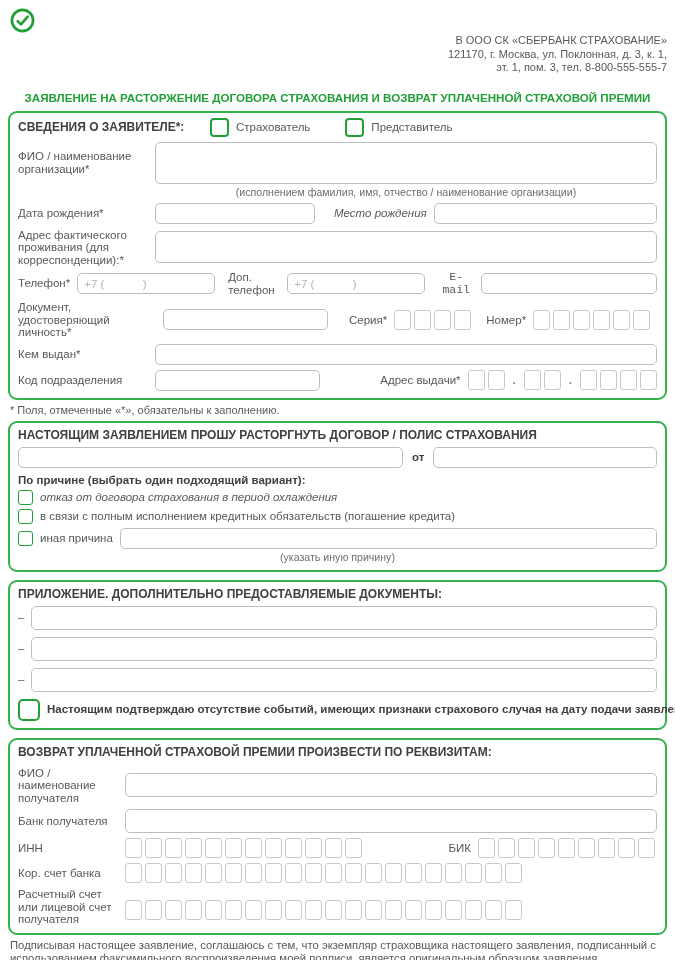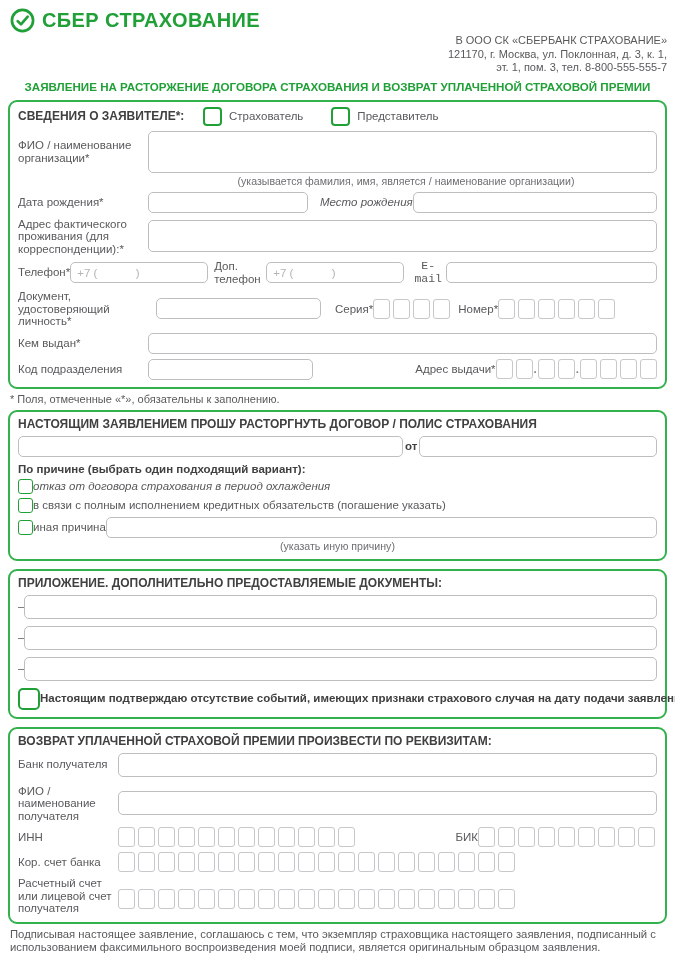--- a/index.html
+++ b/index.html
@@ -11,26 +11,26 @@
     height: 960px;
     overflow: hidden;
   }
   .page { padding: 5px 8px; }
 
   
   .logo-row { display: flex; align-items: center; gap: 7px; padding: 3px 0 0 2px; }
   .logo-mark { width: 25px; height: 25px; flex: 0 0 auto; }
   .logo-text { color: #21A038; font-weight: bold; font-size: 20px; letter-spacing: 0.4px; }
   .company { text-align: right; font-size: 11px; line-height: 13.5px; color: #58595b; margin-top: 1px; }
-  .form-title { text-align: center; color: #21A038; font-weight: bold; font-size: 11.6px; margin: 5px 0 7px; }
+  .form-title { text-align: center; color: #21A038; font-weight: bold; font-size: 11.6px; margin: 16px 0 7px; }
 
   
   .box { border: 2px solid #32B14D; border-radius: 9px; padding: 5px 8px 7px; margin-bottom: 4px; background: #fff; }
   .box-heading { font-weight: bold; color: #404041; font-size: 12px; line-height: 14px; }
-  .row { display: flex; align-items: center; margin-top: 5px; }
+  .row { display: flex; align-items: center; gap: 7px; margin-top: 5px; }
   .row.top { align-items: center; }
   .lbl { color: #58595b; font-size: 11.5px; line-height: 12.5px; flex: 0 0 auto; }
   .inp {
     border: 1px solid #bcbec0; border-radius: 5px; height: 21px; background: #fff;
     flex: 1 1 auto; font: inherit; color: #404041; padding: 0 6px; min-width: 0; outline: none;
   }
   .inp::placeholder { color: #b2b4b6; }
   textarea.inp { resize: none; padding-top: 3px; }
   .t42 { height: 42px; } .t32 { height: 32px; }
   .cap { text-align: center; font-size: 10.6px; color: #6d6e71; line-height: 12px; margin-top: 2px; }
@@ -66,21 +66,20 @@
 
 <div class="page">
 
   <div class="logo-row">
     <span class="logo-mark">
       <svg viewBox="0 0 26 26" width="25" height="25">
         <circle cx="13" cy="13" r="11" fill="none" stroke="#21A038" stroke-width="2.8"></circle>
         <path d="M8 13.6l3.4 3.4 7-8" fill="none" stroke="#21A038" stroke-width="2.8" stroke-linecap="round" stroke-linejoin="round"></path>
       </svg>
     </span>
-    <span class="logo-text">СБЕР СТРАХОВАНИЕ</span>
   </div>
   <div class="company">
     <div>В ООО СК «СБЕРБАНК СТРАХОВАНИЕ»</div>
     <div>121170, г. Москва, ул. Поклонная, д. 3, к. 1,</div>
     <div>эт. 1, пом. 3, тел. 8-800-555-555-7</div>
   </div>
   <div class="form-title">ЗАЯВЛЕНИЕ НА РАСТОРЖЕНИЕ ДОГОВОРА СТРАХОВАНИЯ И ВОЗВРАТ УПЛАЧЕННОЙ СТРАХОВОЙ ПРЕМИИ</div>
 
   <section class="box">
     <div class="row" style="margin-top:0;">
@@ -92,21 +91,21 @@
       <span class="cb-item" style="margin-left:28px;">
         <span class="cb"></span>
         <span class="lbl">Представитель</span>
       </span>
     </div>
 
     <div class="row top">
       <span class="lbl w130">ФИО / наименование организации*</span>
       <textarea class="inp t42" style=""></textarea>
     </div>
-    <div class="cap" style="margin-left:137px;">(указывается фамилия, имя, является / наименование организации)</div>
+    <div class="cap" style="margin-left:137px;">(исполнением фамилия, имя, отчество / наименование организации)</div>
 
     <div class="row">
       <span class="lbl w130">Дата рождения*</span>
       <input class="inp fixed160" style="">
       <span class="lbl" style="margin-left:12px;font-style:italic;">Место рождения</span>
       <input class="inp" style="">
     </div>
 
     <div class="row top">
       <span class="lbl w130">Адрес фактического проживания (для корреспонденции):*</span>
@@ -181,21 +180,21 @@
       <span class="from">от</span>
       <input class="inp inp2" style="">
     </div>
     <div class="reason-head">По причине (выбрать один подходящий вариант):</div>
     <div class="row" style="margin-top:4px;font-style:italic;">
       <span class="cb sm"></span>
       <span class="lbl">отказ от договора страхования в период охлаждения</span>
     </div>
     <div class="row" style="margin-top:4px;">
       <span class="cb sm"></span>
-      <span class="lbl">в связи с полным исполнением кредитных обязательств (погашение указать)</span>
+      <span class="lbl">в связи с полным исполнением кредитных обязательств (погашение кредита)</span>
     </div>
     <div class="row" style="margin-top:4px;">
       <span class="cb sm"></span>
       <span class="lbl">иная причина</span>
       <input class="inp" style="">
     </div>
     <div class="cap">(указать иную причину)</div>
   </section>
 
   <section class="box" style="margin-top:8px;">
@@ -213,26 +212,26 @@
       <input class="inp" style="height: 24px;">
     </div>
     <div class="row" style="margin-top:7px;">
       <span class="cb" style="width:22px;height:22px;border-radius:5px;"></span>
       <span class="lbl bold-dark">Настоящим подтверждаю отсутствие событий, имеющих признаки страхового случая на дату подачи заявления</span>
     </div>
   </section>
 
   <section class="box" style="margin-top:8px;">
     <div class="box-heading">ВОЗВРАТ УПЛАЧЕННОЙ СТРАХОВОЙ ПРЕМИИ ПРОИЗВЕСТИ ПО РЕКВИЗИТАМ:</div>
-    <div class="row">
-      <span class="lbl w100">Банк получателя</span>
-      <input class="inp" style="height: 24px;">
-    </div>
     <div class="row top" style="margin-top:8px;">
       <span class="lbl w100">ФИО / наименование получателя</span>
+      <input class="inp" style="height: 24px;">
+    </div>
+    <div class="row">
+      <span class="lbl w100">Банк получателя</span>
       <input class="inp" style="height: 24px;">
     </div>
     <div class="row">
       <span class="lbl w100">ИНН</span>
       <span class="cells">
           <span class="cell"></span>
           <span class="cell"></span>
           <span class="cell"></span>
           <span class="cell"></span>
           <span class="cell"></span>

